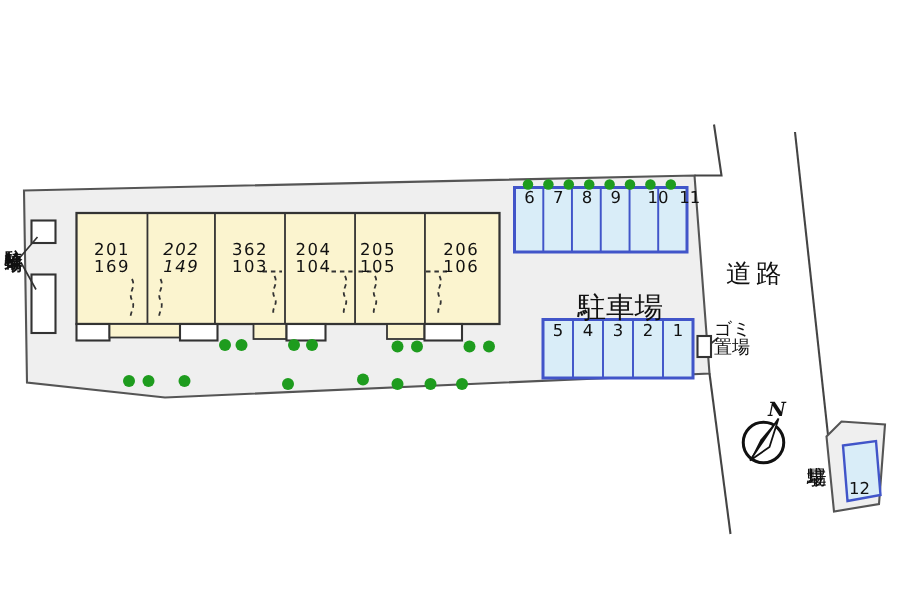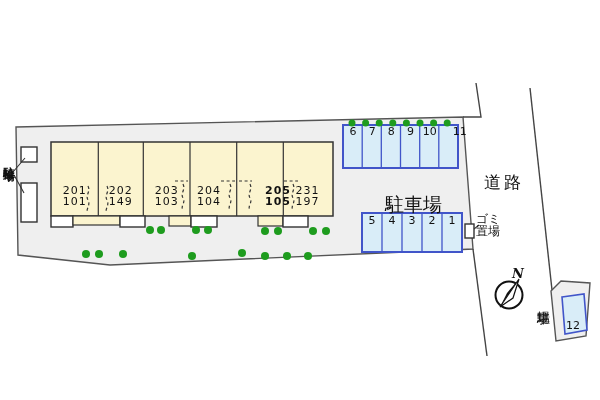--- a/index.html
+++ b/index.html
@@ -13,21 +13,21 @@
   .bld{fill:#fbf4cf;stroke:#333;stroke-width:1.5;}
   .bldfill{fill:#fbf4cf;stroke:#333;stroke-width:1.2;}
   .wall{stroke:#333;stroke-width:1.2;fill:none;}
   .stallrow{fill:#d9edf8;stroke:#4155c9;stroke-width:2;}
   .stalldiv{stroke:#4155c9;stroke-width:1.3;fill:none;}
   .stallsep{fill:#d9edf8;stroke:#4155c9;stroke-width:1.6;}
   .dash{stroke:#333;stroke-width:1.2;fill:none;stroke-dasharray:3,2.6;}
   .dot{fill:#1e9c1e;}
   .lbl{position:absolute;color:#111;white-space:nowrap;}
   .vtext{writing-mode:vertical-rl;text-orientation:upright;}
-  .unit-label{position:absolute;width:42px;text-align:center;font-size:11px;line-height:11px;letter-spacing:1px;margin-top:24px;}
+  .unit-label{position:absolute;width:42px;text-align:center;font-size:11px;line-height:11px;letter-spacing:1px;}
   .stall-num{position:absolute;text-align:center;font-size:11px;line-height:12px;}
   .compassN{position:absolute;font-family:"DejaVu Serif","Liberation Serif",serif;
             font-style:italic;font-weight:bold;font-size:13px;}
 </style>
 </head>
 <body>
 
 <div id="canvas">
 
   <svg id="shapes" width="600" height="400">
@@ -107,48 +107,48 @@
 
     <g>
       <circle cx="509" cy="295" r="13.5" fill="#fff" stroke="#111" stroke-width="2"></circle>
       <polygon points="500,307 519,279 507,293" fill="#111"></polygon>
       <polygon points="500,307 519,279 513,298" fill="#fff" stroke="#111" stroke-width="1.2"></polygon>
     </g>
   </svg>
 
   <div class="unit-label" style="left:53.7px;top:161px;">
     <div>201</div>
-    <div>101</div>
+    <div>169</div>
   </div>
-  <div class="unit-label" style="left:99.8px;top:161px;">
+  <div class="unit-label" style="left:99.8px;top:161px;font-style:italic;">
     <div>202</div>
     <div>149</div>
   </div>
   <div class="unit-label" style="left:145.7px;top:161px;">
-    <div>203</div>
+    <div>362</div>
     <div>103</div>
   </div>
   <div class="unit-label" style="left:188px;top:161px;">
     <div>204</div>
     <div>104</div>
   </div>
-  <div class="unit-label" style="left:257px;top:161px;font-weight:bold;">
+  <div class="unit-label" style="left:231px;top:161px;">
     <div>205</div>
     <div>105</div>
   </div>
   <div class="unit-label" style="left:286.5px;top:161px;">
-    <div>231</div>
-    <div>197</div>
+    <div>206</div>
+    <div>106</div>
   </div>
 
   <div class="stall-num" style="left:343.5px;top:126px;width:19px;">6</div>
   <div class="stall-num" style="left:362.7px;top:126px;width:19px;">7</div>
   <div class="stall-num" style="left:381.8px;top:126px;width:19px;">8</div>
   <div class="stall-num" style="left:401px;top:126px;width:19px;">9</div>
-  <div class="stall-num" style="left:420.2px;top:126px;width:19px;">10</div>
+  <div class="stall-num" style="left:420.2px;top:126px;width:37px;">10</div>
   <div class="stall-num" style="left:439.3px;top:126px;width:41px;">11</div>
 
   <div class="stall-num" style="left:362px;top:214.5px;width:20px;">5</div>
   <div class="stall-num" style="left:382px;top:214.5px;width:20px;">4</div>
   <div class="stall-num" style="left:402px;top:214.5px;width:20px;">3</div>
   <div class="stall-num" style="left:422px;top:214.5px;width:20px;">2</div>
   <div class="stall-num" style="left:442px;top:214.5px;width:20px;">1</div>
 
   <div class="stall-num" style="left:564px;top:320px;width:18px;">12</div>
 

